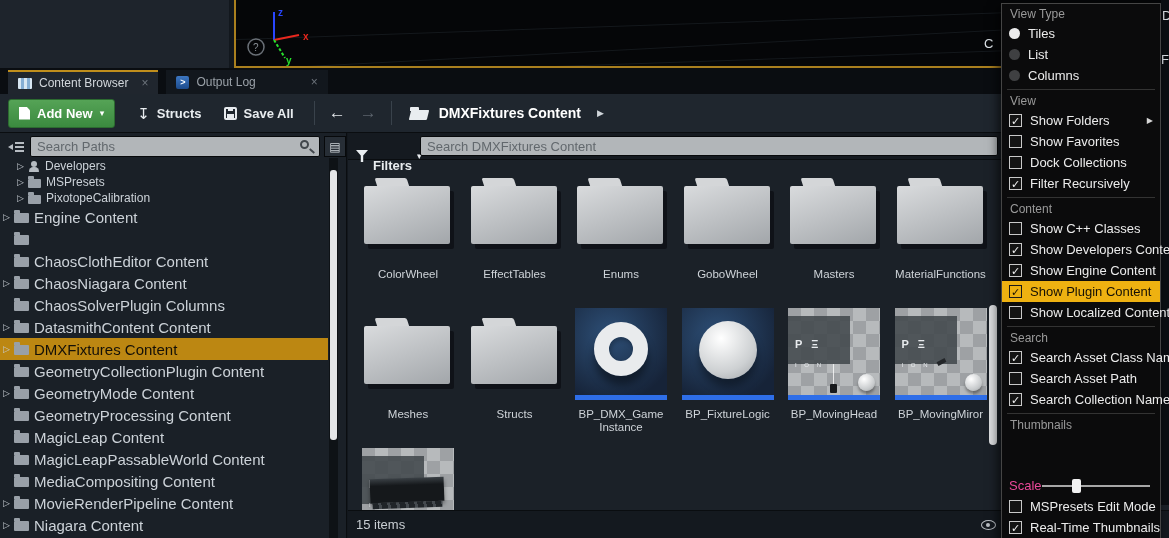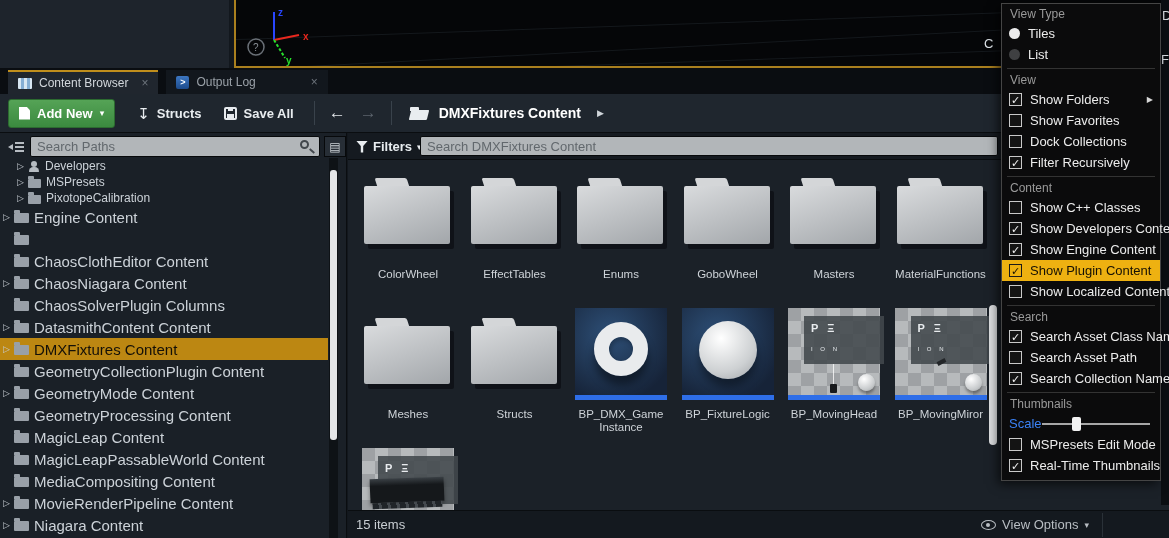--- a/index.html
+++ b/index.html
@@ -87,21 +87,21 @@
   .icon-user::after{content:"";position:absolute;left:1px;bottom:0;width:10px;height:5px;border-radius:5px 5px 1px 1px;background:#b6bcc2;}
   .tree-scrollbar{position:absolute;left:329px;top:25px;width:9px;height:380px;background:#0e1216;}
   .tree-thumb{position:absolute;left:1px;top:12px;width:7px;height:270px;background:#e4e6e8;border-radius:3px;}
 
   
   .main{position:absolute;left:348px;top:133px;width:821px;height:377px;background:#1b2128;overflow:hidden;}
   .filterbar{position:absolute;left:0;top:0;width:100%;height:27px;background:#151a20;border-bottom:1px solid #0a0d10;}
   .filters{position:absolute;left:8px;top:6px;display:flex;align-items:center;gap:5px;}
   .icon-funnel{width:12px;height:12px;background:#e9edf0;
                clip-path:polygon(0 0,100% 0,60% 46%,60% 100%,40% 100%,40% 46%);}
-  .filters .lbl{color:#e9edf0;font-weight:bold;font-size:13px;}
+  .filters .lbl{color:#e9edf0;font-weight:bold;font-size:13px;margin-top:19px;}
   .filters .caret{color:#e9edf0;}
   .asset-search{left:72px;top:3px;width:578px;height:20px;}
   .grid{position:absolute;left:0;top:27px;width:100%;height:350px;}
   .tile{position:absolute;width:106px;}
   .tile .t-label{position:absolute;top:100px;left:-4px;width:114px;text-align:center;color:#ced3d8;
                  font-size:11.5px;line-height:13px;}
   .thumb{position:absolute;left:7px;top:0;width:92px;height:92px;}
   
   .big-folder .tab{position:absolute;left:6px;top:10px;width:32px;height:9px;background:#d4d6d8;border-radius:2px 2px 0 0;
                    transform:skewX(18deg);}
@@ -109,22 +109,22 @@
                     background:linear-gradient(160deg,#d9dbdd,#a2a6aa);box-shadow:4px 5px 0 rgba(5,8,11,.55);}
   
   .thumb.bp{background:radial-gradient(circle at 38% 30%,#2e5078,#162338 78%);}
   .bp-bar{position:absolute;left:0;bottom:0;width:100%;height:5px;background:#2e6ee8;}
   .torus{position:absolute;left:19px;top:14px;width:54px;height:54px;border-radius:50%;border:15px solid #e9ebed;
          box-shadow:inset 2px 3px 4px rgba(0,0,0,.25),0 9px 9px rgba(0,0,0,.45);}
   .sphere{position:absolute;left:17px;top:13px;width:58px;height:58px;border-radius:50%;
           background:radial-gradient(circle at 38% 30%,#ffffff,#cdd0d2 62%,#9da1a5);box-shadow:0 8px 9px rgba(0,0,0,.4);}
   .thumb.scene{background-color:#acb0b3;
                background:repeating-conic-gradient(#b7babc 0% 25%,#9ea1a4 0% 50%);background-size:26px 26px;}
-  .wm{position:absolute;left:16px;top:8px;width:80px;height:48px;background:rgba(66,72,76,.88);color:#e8ebee;
-      padding:6px 0 0 7px;}
+  .wm{position:absolute;left:0;top:8px;width:62px;height:48px;background:rgba(66,72,76,.88);color:#e8ebee;
+      padding:22px 0 0 7px;}
   .wm .l1{font-size:11px;font-weight:bold;letter-spacing:3px;}
   .wm .l2{font-size:6px;letter-spacing:3px;margin-top:12px;}
   .mini-sphere{position:absolute;right:5px;bottom:9px;width:17px;height:17px;border-radius:50%;
                background:radial-gradient(circle at 36% 30%,#fff,#c7cacc 65%,#96999c);box-shadow:0 3px 3px rgba(0,0,0,.35);}
   .head-beam{position:absolute;left:45px;top:56px;width:1px;height:22px;background:rgba(255,255,255,.75);}
   .head-base{position:absolute;left:42px;top:76px;width:7px;height:9px;background:#17191c;border-radius:1px;}
   .miror-chip{position:absolute;left:42px;top:52px;width:9px;height:4px;background:#232629;transform:rotate(-28deg);}
   .bar-fixture{position:absolute;left:8px;top:30px;width:74px;height:24px;background:linear-gradient(#3a4045,#15181b 30%);
                transform:rotate(-2deg);box-shadow:0 3px 4px rgba(0,0,0,.4);}
   .bar-fixture::after{content:"";position:absolute;left:2px;bottom:-6px;width:70px;height:6px;
@@ -148,21 +148,21 @@
   .menu-header{height:17px;line-height:17px;padding:0 8px;color:#9a9a9a;font-size:12px;}
   .menu-divider{height:1px;background:#333;margin:3px 5px;}
   .menu-item{height:21px;display:flex;align-items:center;padding:0 7px;gap:8px;color:#ececec;font-size:13px;white-space:nowrap;}
   .menu-item.hl{background:#eeb111;color:#151005;}
   .radio{width:11px;height:11px;border-radius:50%;background:#3f4042;flex:none;}
   .radio.sel{background:#ebebeb;}
   .checkbox{width:13px;height:13px;border:1px solid #c9c9c9;background:#141414;flex:none;
             color:#f2f2f2;font-size:11px;line-height:12px;text-align:center;}
   .menu-item.hl .checkbox{border-color:#1a1a1a;background:transparent;color:#151005;}
   .submenu-arrow{margin-left:auto;color:#d6d6d6;font-size:8px;}
-  .menu-slider{height:21px;display:flex;align-items:center;padding:0 10px 0 7px;gap:0;color:#3b82f6;font-size:13px;}
+  .menu-slider{height:21px;display:flex;align-items:center;padding:0 10px 0 7px;gap:0;color:#ec4899;font-size:13px;margin-top:41px;}
   .slider-track{position:relative;flex:1;height:2px;background:#a7a7a7;}
   .slider-thumb{position:absolute;top:-6px;width:9px;height:14px;background:#f2f2f2;border-radius:2px;}
 </style>
 </head>
 <body>
 
 <div id="app">
 
   <div class="tl-panel"></div>
 
@@ -460,20 +460,24 @@
   <div class="menu" id="menu">
       <div class="menu-header">View Type</div>
       <div class="menu-item">
         <span class="radio sel"></span>
         <span>Tiles</span>
       </div>
       <div class="menu-item">
         <span class="radio"></span>
         <span>List</span>
       </div>
+      <div class="menu-item">
+        <span class="radio"></span>
+        <span>Columns</span>
+      </div>
       <div class="menu-divider"></div>
       <div class="menu-header">View</div>
       <div class="menu-item">
         <span class="checkbox">✓</span>
         <span>Show Folders</span>
         <span class="submenu-arrow">▶</span>
       </div>
       <div class="menu-item">
         <span class="checkbox"></span>
         <span>Show Favorites</span>

